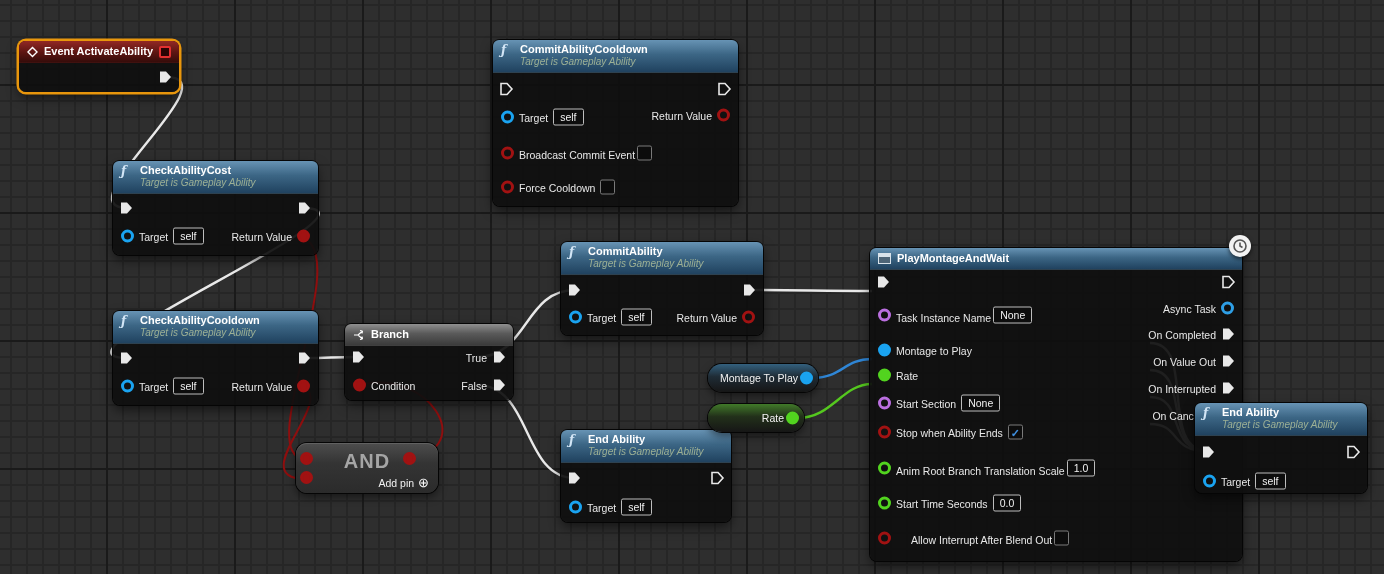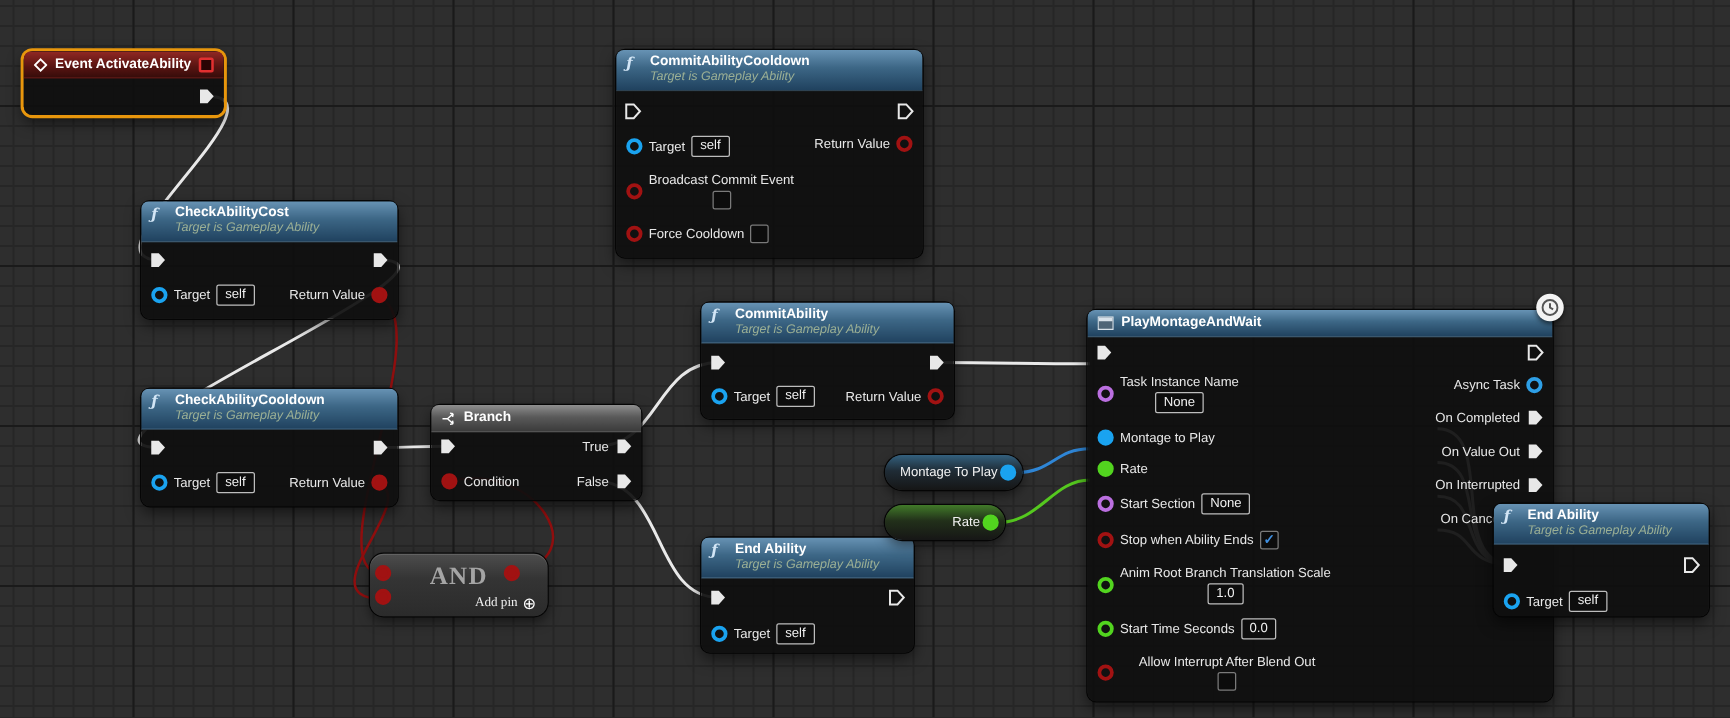--- a/index.html
+++ b/index.html
@@ -43,21 +43,21 @@
   .dlg{width:8px;height:8px;border:2px solid #e23030;border-radius:2px;background:#2a0404;margin-left:auto;flex:none;}
   .pill{position:absolute;border-radius:14px;box-shadow:0 0 0 1px #050505,0 4px 9px rgba(0,0,0,.5);display:flex;align-items:center;justify-content:flex-end;color:#f2f2f2;font-size:10.5px;padding-right:20px;box-sizing:border-box;}
   .pill .pc{position:absolute;right:5px;top:50%;transform:translateY(-50%);}
   .pill.bluetop{background:linear-gradient(180deg,#33607e 0%,#1f2c36 45%,#161616 100%);}
   .pill.greentop{background:linear-gradient(180deg,#417a29 0%,#22301a 45%,#161616 100%);}
   .andnode{position:absolute;border-radius:11px;background:linear-gradient(180deg,#4d4d4d 0%,#343434 40%,#2b2b2b 100%);box-shadow:0 0 0 1px #050505,0 4px 9px rgba(0,0,0,.5),inset 0 1px 0 rgba(255,255,255,.12);color:#a9a9a9;}
   .and-title{position:absolute;left:0;right:0;top:7px;text-align:center;font-size:20px;font-weight:bold;letter-spacing:1px;color:#a5a5a5;}
   .and-addpin{position:absolute;right:9px;bottom:4px;display:flex;align-items:center;gap:4px;color:#f0f0f0;font-size:10.5px;}
   .plus{font-size:13px;line-height:13px;color:#fff;}
   .clock{position:absolute;right:-9px;top:-13px;width:22px;height:22px;border-radius:50%;background:#f3f3f3;box-shadow:0 2px 4px rgba(0,0,0,.6);display:flex;align-items:center;justify-content:center;}
-  .lblcol{display:flex;flex-direction:column;gap:2px;align-items:center;}
+  .lblcol{display:flex;flex-direction:row;gap:2px;align-items:flex-end;}
 </style>
 </head>
 <body>
 
 <div id="canvas">
 
   <svg id="wires" width="1384" height="574">
     <g fill="none" stroke="#8f0e0e" stroke-width="2">
       <path d="M301,237 C356,252 250,459 306,459"></path>
       <path d="M301,386 C340,398 242,479 306,479"></path>
@@ -171,21 +171,21 @@
       <span>Condition</span>
     </div>
     <div class="prow" style="top:61px;right:6px;">
       <span>False</span>
       <svg class="pe" width="15" height="15" viewBox="0 0 15 15">
           <path d="M2 2 H8 L13 7.5 L8 13 H2 Z"></path>
         </svg>
     </div>
   </div>
 
-  <div class="andnode" style="left:296px;top:443px;width:142px;height:50px;font-family:Liberation Serif, serif;">
+  <div class="andnode" style="left:296px;top:443px;width:142px;height:50px;">
     <span class="pc s" style="--c:#a11212;position:absolute;left:4px;top:9px;"></span>
     <span class="pc s" style="--c:#a11212;position:absolute;left:4px;top:28px;"></span>
     <span class="pc s" style="--c:#a11212;position:absolute;right:22px;top:9px;"></span>
     <div class="and-title">AND</div>
     <div class="and-addpin">
       <span>Add pin</span>
       <span class="plus">⊕</span>
     </div>
   </div>
 

